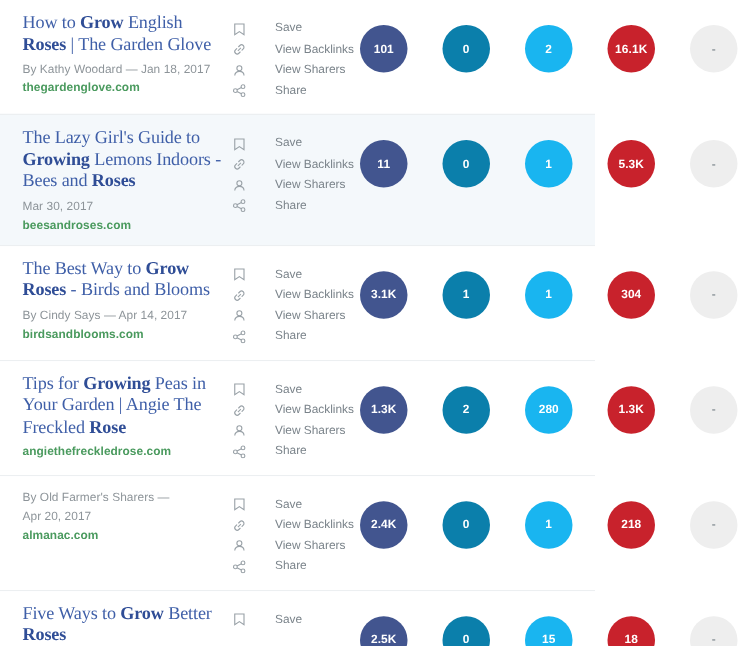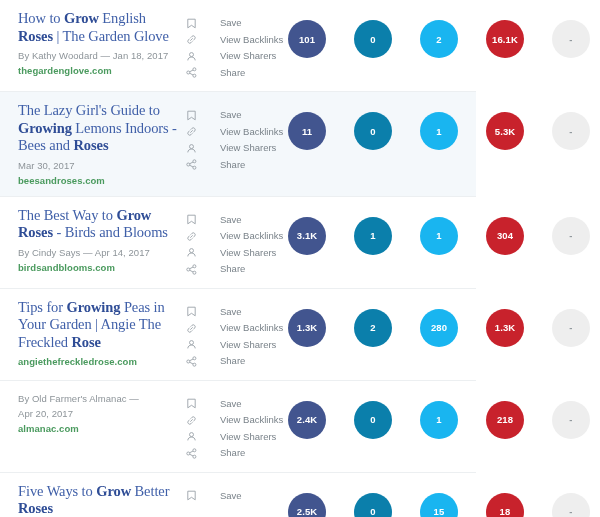--- a/index.html
+++ b/index.html
@@ -374,21 +374,21 @@
       <div class="badge b-linkedin">2</div>
       <div class="badge b-twitter">280</div>
       <div class="badge b-pinterest">1.3K</div>
       <div class="badge b-google">-</div>
       <div class="badge-total">4.3K</div>
     </div>
   </div>
 
   <div class="result-row">
     <div class="col-article">
-      <div class="article-byline">By Old Farmer's Almanac —</div>
+      <div class="article-byline">By Old Farmer's Sharers —</div>
       <div class="article-byline article-byline2">Apr 20, 2017</div>
       <div class="article-domain">almanac.com</div>
     </div>
 
     <div class="col-actions">
         <div class="action-link">
           <span class="ico">
             <svg width="11" height="11" viewBox="0 0 11 11">
               <path d="M1.8 1.2h7.4v8.6L5.5 7.3 1.8 9.8z" fill="none" stroke="#9aa2a8" stroke-width="0.9"></path>
             </svg>

